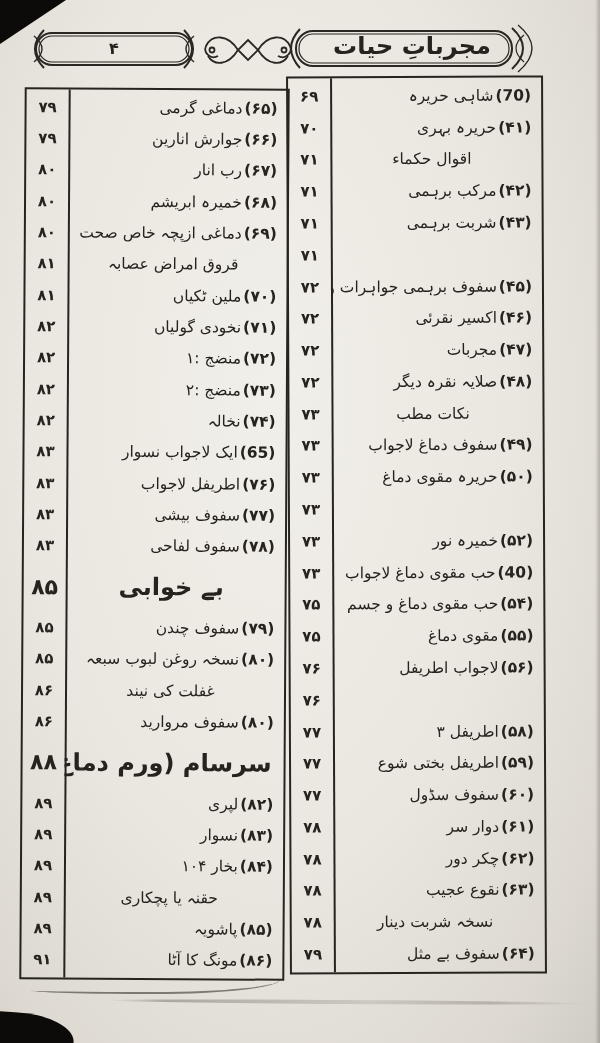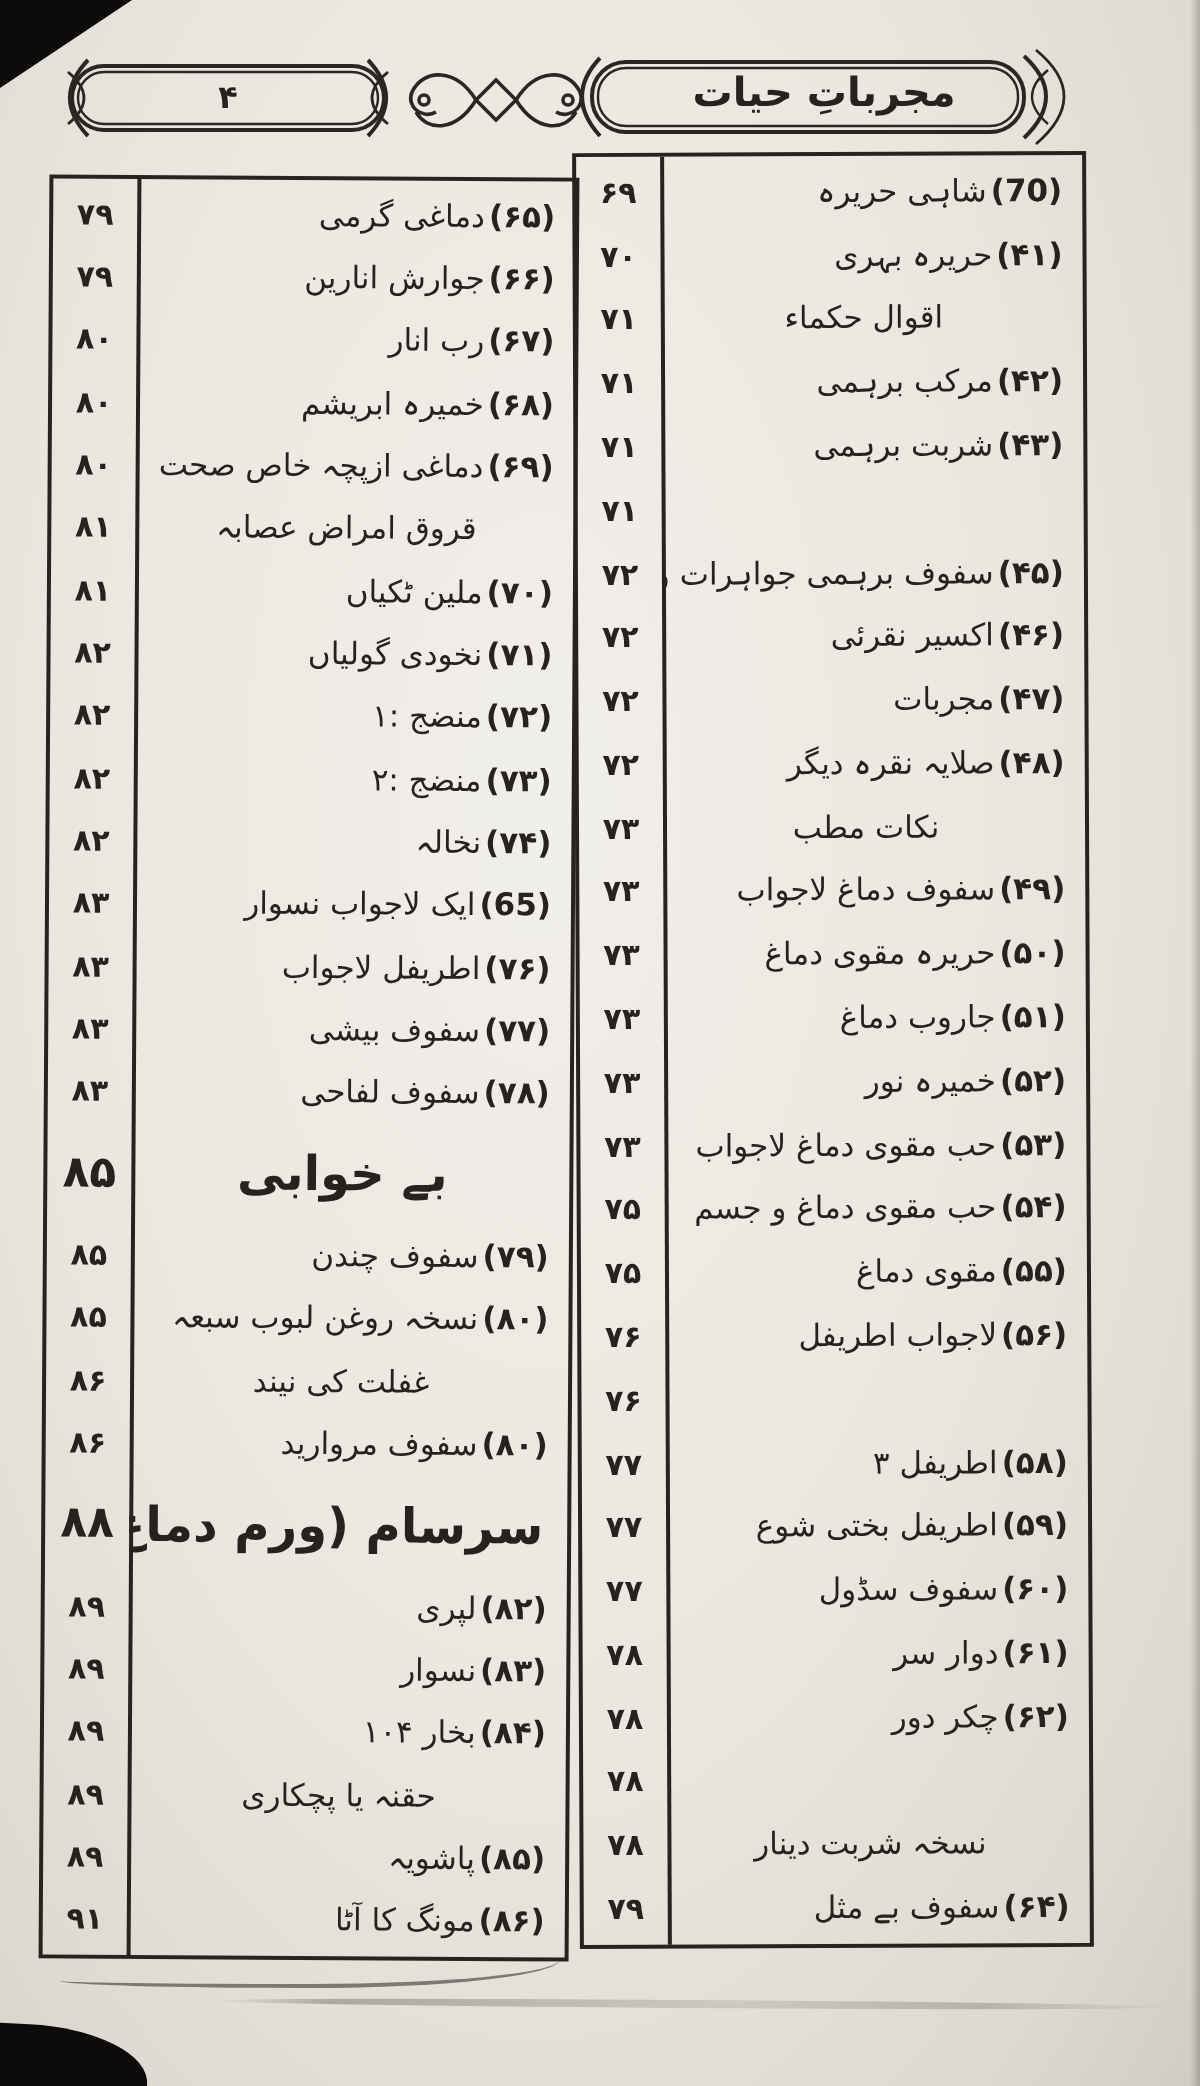--- a/index.html
+++ b/index.html
@@ -24,21 +24,21 @@
     border-bottom:2px solid rgba(40,37,32,.55);border-radius:0 0 100% 100%/0 0 160% 40%;}
 
   
   .ornament{position:absolute;}
   .ornament svg{display:block;width:100%;height:100%;}
   .left-cart{left:24px;top:26px;width:180px;height:46px;}
   .floral{left:202px;top:30px;width:92px;height:40px;}
   .right-cart{left:288px;top:23px;width:248px;height:50px;}
   .cart-label{position:absolute;inset:0;display:flex;align-items:center;justify-content:center;
     font-weight:700;}
-  .title-label{font-size:20px;letter-spacing:0;padding-bottom:4px;}
+  .title-label{font-size:24px;letter-spacing:0;padding-bottom:4px;}
   .pageno-label{font-size:16px;padding-bottom:2px;}
 
   
   .box{position:absolute;border:2px solid #272420;background:transparent;}
   .box-left{left:22px;top:88px;width:261px;height:888px;transform:rotate(.35deg);}
   .box-right{left:288px;top:76px;width:253px;height:894px;transform:rotate(-.25deg);}
   .divider{position:absolute;left:42px;top:0;bottom:0;width:2px;background:#272420;}
   .rows{position:absolute;inset:0;display:flex;flex-direction:column;padding:2px 0;}
   .row{flex:1 1 0;display:flex;align-items:center;min-height:0;}
   .row.big{flex:1.6 1 0;}
@@ -166,31 +166,30 @@
           <span class="tl" dir="rtl"><b class="num">(۴۹)</b><span>سفوف دماغ لاجواب</span></span>
         </div>
 
         <div class="row">
           <span class="pg">۷۳</span>
           <span class="tl" dir="rtl"><b class="num">(۵۰)</b><span>حریرہ مقوی دماغ</span></span>
         </div>
 
         <div class="row">
           <span class="pg">۷۳</span>
-          <span class="tl" dir="rtl"><b class="num">(۵۱)</b><span>جاروب دماغ</span></span>
         </div>
 
         <div class="row">
           <span class="pg">۷۳</span>
           <span class="tl" dir="rtl"><b class="num">(۵۲)</b><span>خمیرہ نور</span></span>
         </div>
 
         <div class="row">
           <span class="pg">۷۳</span>
-          <span class="tl" dir="rtl"><b class="num">(۵۳)</b><span>حب مقوی دماغ لاجواب</span></span>
+          <span class="tl" dir="rtl"><b class="num">(40)</b><span>حب مقوی دماغ لاجواب</span></span>
         </div>
 
         <div class="row">
           <span class="pg">۷۵</span>
           <span class="tl" dir="rtl"><b class="num">(۵۴)</b><span>حب مقوی دماغ و جسم</span></span>
         </div>
 
         <div class="row">
           <span class="pg">۷۵</span>
           <span class="tl" dir="rtl"><b class="num">(۵۵)</b><span>مقوی دماغ</span></span>
@@ -225,20 +224,21 @@
           <span class="tl" dir="rtl"><b class="num">(۶۱)</b><span>دوار سر</span></span>
         </div>
 
         <div class="row">
           <span class="pg">۷۸</span>
           <span class="tl" dir="rtl"><b class="num">(۶۲)</b><span>چکر دور</span></span>
         </div>
 
         <div class="row">
           <span class="pg">۷۸</span>
+          <span class="tl" dir="rtl"><b class="num">(۶۳)</b><span>نقوع عجیب</span></span>
         </div>
 
         <div class="row sub">
           <span class="pg">۷۸</span>
           <span class="tl" dir="rtl"><b class="num"></b><span>نسخہ شربت دینار</span></span>
         </div>
 
         <div class="row">
           <span class="pg">۷۹</span>
           <span class="tl" dir="rtl"><b class="num">(۶۴)</b><span>سفوف بے مثل</span></span>

